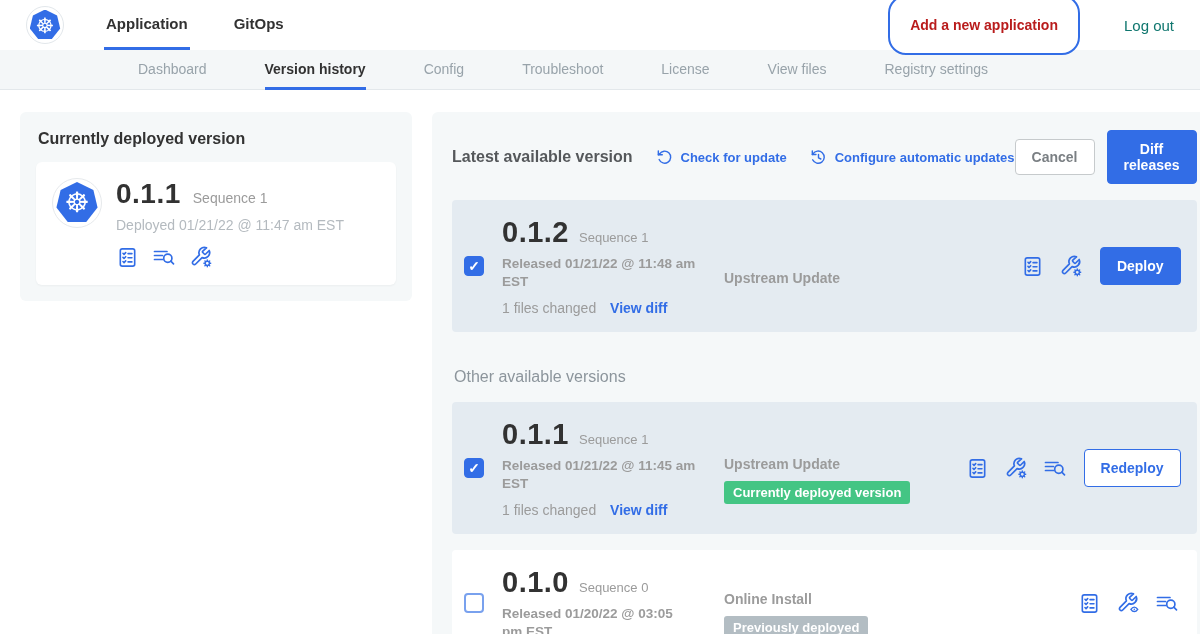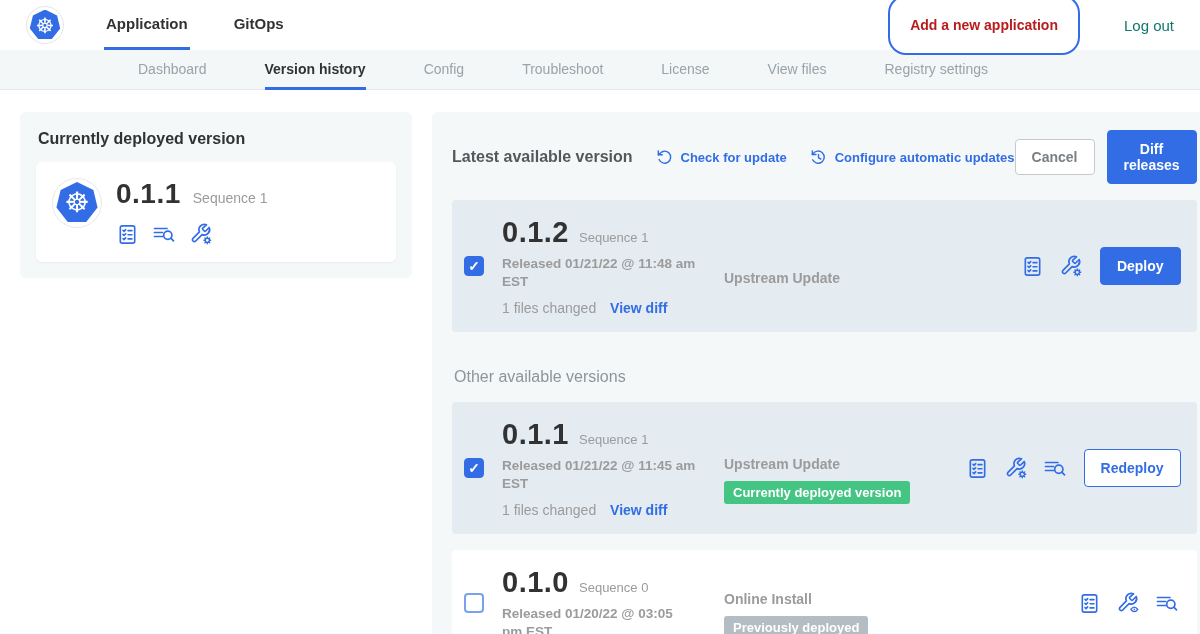--- a/index.html
+++ b/index.html
@@ -170,20 +170,21 @@
       <div class="k8s-ring">
         <div class="k8s-hept">
             <span>☸</span>
           </div>
       </div>
       <div class="dc-body">
         <div class="vline1">
           <span class="vnum">0.1.1</span>
           <span class="vseq">Sequence 1</span>
         </div>
+        <div class="dc-deployed">Deployed 01/21/22 @ 11:47 am EST</div>
         <div class="icon-row">
           <svg width="23" height="23" viewBox="0 0 24 24">
               <use href="#ic-checklist"></use>
             </svg>
           <svg width="24" height="24" viewBox="0 0 24 24">
               <use href="#ic-loglines"></use>
             </svg>
           <svg width="24" height="24" viewBox="0 0 24 24">
               <use href="#ic-wrench"></use>
               <use href="#ic-gearlet"></use>

